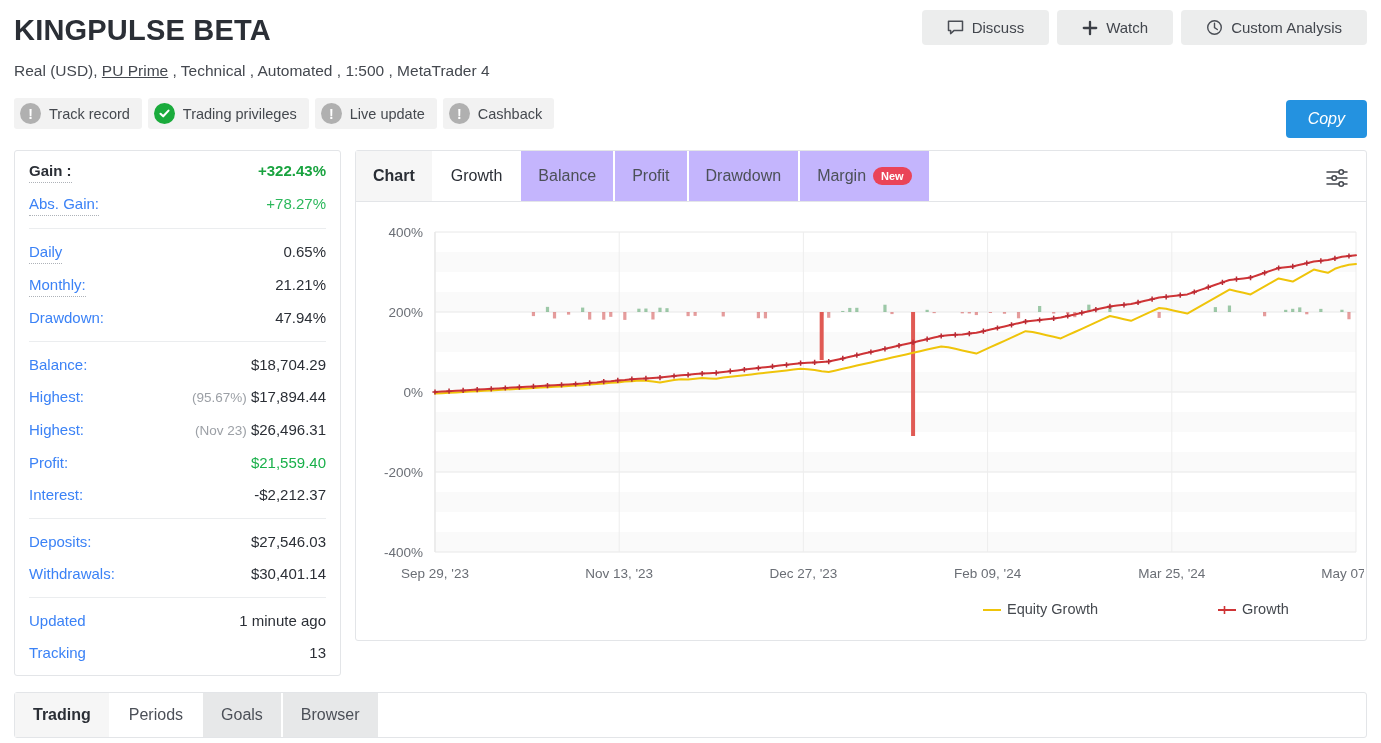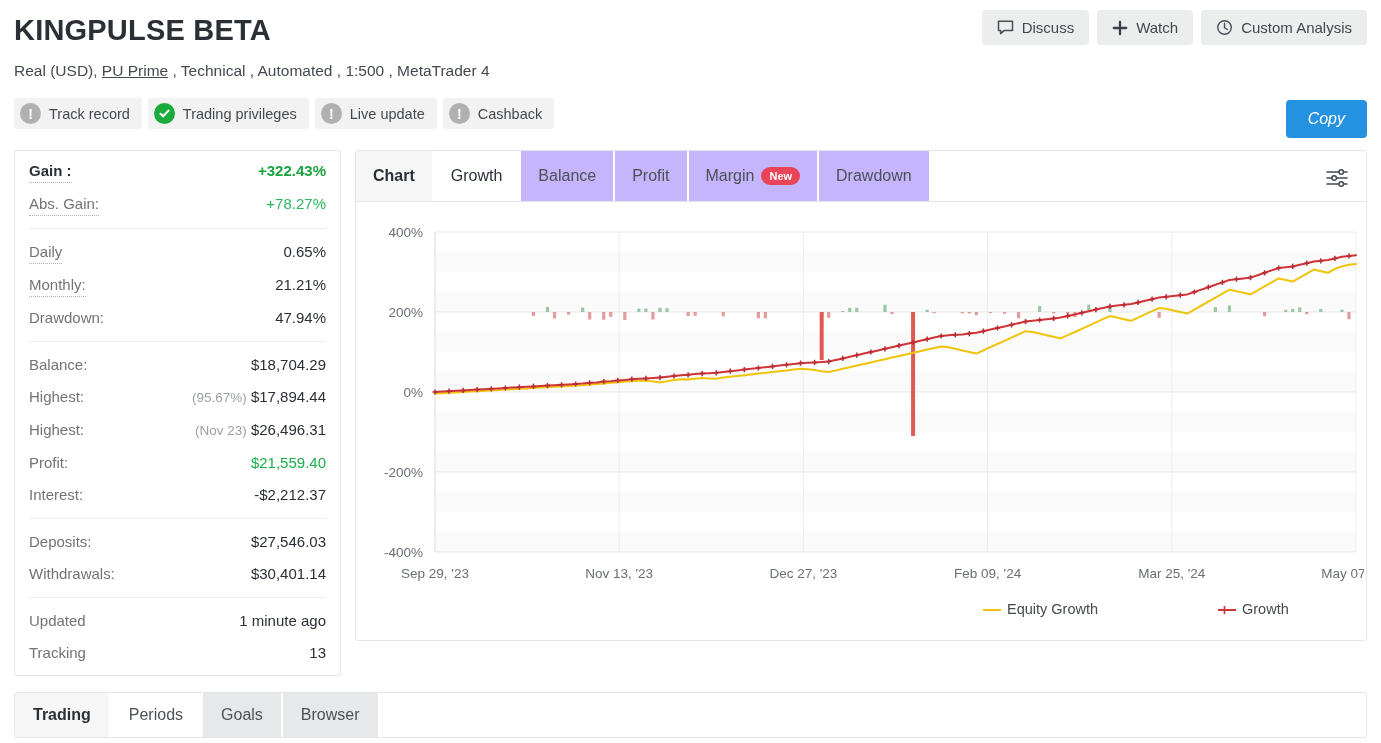--- a/index.html
+++ b/index.html
@@ -37,21 +37,21 @@
     flex: 0 0 21px;
   }
   .cicon.gray { background: #b0b0b0; }
   .cicon.green { background: #1aab3c; }
   .cicon svg { display: block; }
 
   .hdr-btns { position: absolute; right: 0; top: 10px; display: flex; gap: 8px; }
   .hbtn {
     display: inline-flex; align-items: center; gap: 8px;
     background: #eceded; border: none; border-radius: 4px;
-    padding: 9px 15px; font-size: 15px; color: #42464d;
+    padding: 9px 25px; font-size: 15px; color: #42464d;
     font-family: inherit; cursor: pointer;
   }
   .hbtn svg { display: block; }
   .copy-btn {
     position: absolute; right: 0; top: 100px;
     background: #2492e0; color: #fff; border: none; border-radius: 4px;
     padding: 10px 22px; font-size: 16px; cursor: pointer; font-family: inherit; font-style: italic;
   }
 
   
@@ -69,21 +69,21 @@
     white-space: nowrap;
   }
   .tab.active { background: #f6f6f6; font-weight: 700; color: #2b2f36; }
   .tab.shaded { background: #e2e3e4; }
 
   .rows { padding: 4px 14px 6px 14px; }
   .row {
     display: flex; justify-content: space-between; align-items: baseline;
     font-size: 15px; padding: 5px 0; line-height: 22px;
   }
-  .row .k { color: #737373; }
+  .row .k { color: #3b82f6; }
   .row .k.dotted { border-bottom: 1px dotted #aeb2b8; }
   .row .k.bold { font-weight: 700; color: #2b2f36; }
   .row .v { color: #2b2f36; }
   .row .v.green-b { color: #19a33f; font-weight: 700; }
   .row .v.green { color: #2cb85c; }
   .row .v.profit { color: #19b04a; }
   .muted { color: #9ca0a6; font-size: 13.5px; }
   .sep { height: 1px; background: #ebedef; margin: 7px 0; }
 
   
@@ -260,25 +260,25 @@
         </div>
       </div>
     </div>
 
     <div class="card chart-card">
       <div class="chart-tabs">
         <div class="ctab first">Chart</div>
         <div class="ctab active">Growth</div>
         <div class="ctab">Balance</div>
         <div class="ctab">Profit</div>
+        <div class="ctab">Drawdown</div>
         <div class="ctab">
           <span>Margin</span>
           <span class="new-badge">New</span>
         </div>
-        <div class="ctab">Drawdown</div>
         <span class="sliders">
           <svg width="26" height="26" viewBox="0 0 26 26">
             <path d="M3 7h12M19.5 7H23M3 13h5M12.5 13H23M3 19h12M19.5 19H23" stroke="#44484f" stroke-width="1.5" stroke-linecap="round"></path>
             <circle cx="17.2" cy="7" r="2.3" fill="none" stroke="#44484f" stroke-width="1.5"></circle>
             <circle cx="10.2" cy="13" r="2.3" fill="none" stroke="#44484f" stroke-width="1.5"></circle>
             <circle cx="17.2" cy="19" r="2.3" fill="none" stroke="#44484f" stroke-width="1.5"></circle>
           </svg>
         </span>
       </div>
 

